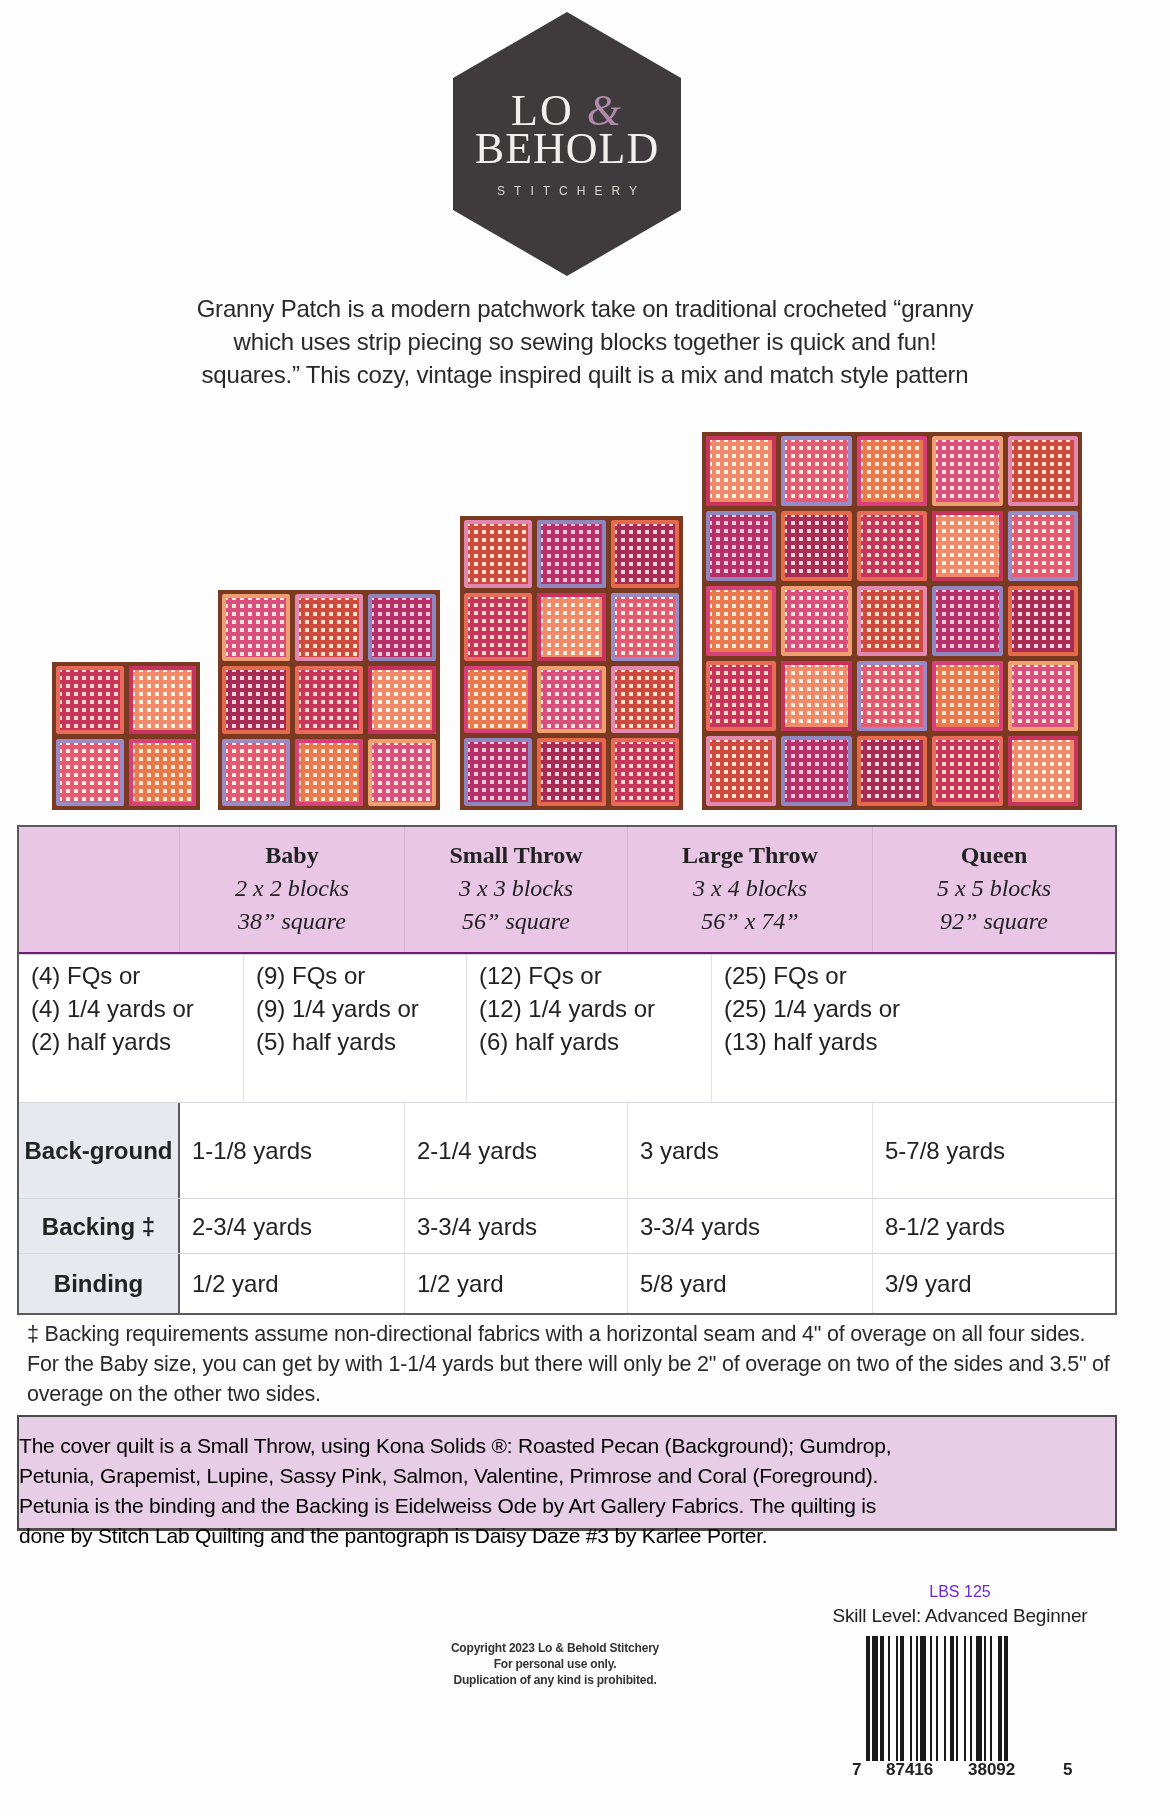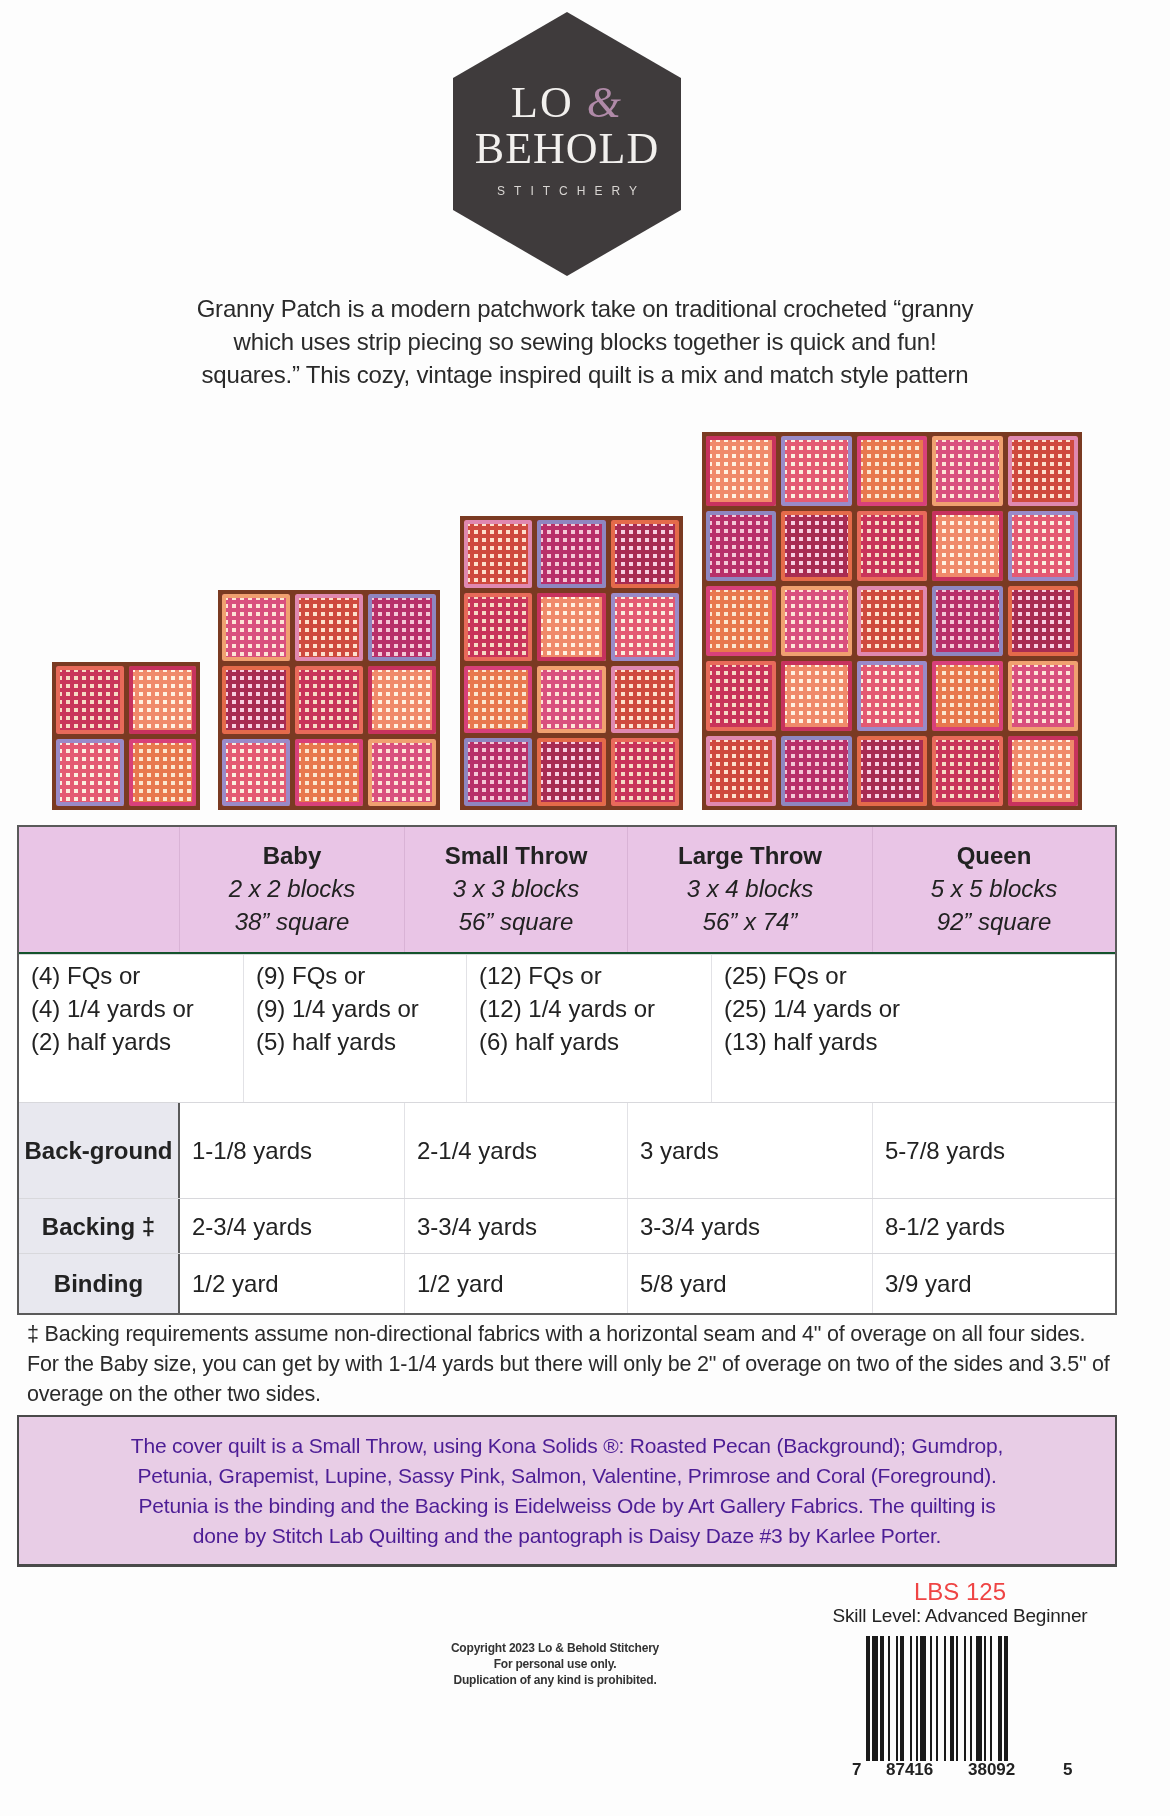--- a/index.html
+++ b/index.html
@@ -3,37 +3,37 @@
 <meta charset="utf-8">
 <style>
   * { box-sizing: border-box; margin: 0; padding: 0; }
   html, body { width: 1170px; height: 1816px; background: #fdfdfd; overflow: hidden; }
   body { position: relative; font-family: "Liberation Sans", "DejaVu Sans", sans-serif; color: #222; }
 
   
   .logo { position: absolute; left: 449px; top: 10px; width: 236px; height: 268px; }
   .logo svg { position: absolute; left: 0; top: 0; }
   .logo-text { position: absolute; left: 0; top: 0; width: 236px; height: 268px; text-align: center; color: #f2f0ee; font-family: "Liberation Serif", "DejaVu Serif", serif; }
-  .logo-line1 { position: absolute; top: 70px; width: 100%; font-size: 44px; letter-spacing: 2px; line-height: 46px; }
+  .logo-line1 { position: absolute; top: 78px; width: 100%; font-size: 44px; letter-spacing: 2px; line-height: 46px; }
   .logo-line1 .amp { color: #b08aa8; font-style: italic; }
   .logo-line2 { position: absolute; top: 116px; width: 100%; font-size: 44px; letter-spacing: 1px; line-height: 46px; }
   .logo-line3 { position: absolute; top: 174px; width: 100%; font-family: "Liberation Sans", sans-serif; font-size: 12px; letter-spacing: 9px; padding-left: 9px; color: #d9d6d3; }
 
   
   .intro { position: absolute; left: 60px; top: 292px; width: 1050px; text-align: center; font-size: 24px; line-height: 33px; color: #2a2a2a; letter-spacing: -0.2px; }
   .intro span { display: block; }
 
   
   .quilt { position: absolute; background: #7a3a22; display: grid; padding: 4px; gap: 5px; }
   .block { position: relative; background-size: 8px 8px; border-radius: 2px; }
   .block::after { content: ""; position: absolute; inset: 22%; border-radius: 3px; }
 
   
   .req-table { position: absolute; left: 17px; top: 825px; width: 1100px; border: 2px solid #5a5a5a; background: #fff; }
-  .thead { display: flex; height: 127px; background: #e9c5e6; border-bottom: 2px solid #14532d; }
+  .thead { display: flex; height: 127px; background: #e9c5e6; border-bottom: 2px solid #701a75; font-family: Liberation Serif, serif; }
   .thead .corner { width: 161px; border-right: 1px solid #d9b3d6; }
   .thead .col { text-align: center; padding-top: 12px; font-size: 24px; line-height: 33px; }
   .thead .col + .col { border-left: 1px solid #d9b3d6; }
   .col-title { font-weight: bold; display: block; }
   .col-sub { font-style: italic; display: block; }
   .c1 { width: 224px; } .c2 { width: 223px; } .c3 { width: 245px; } .c4 { width: 243px; }
 
   .trow { display: flex; border-top: 1px solid #d8d8dc; }
   .trow:first-of-type { border-top: none; }
   .trow .label { width: 161px; background: #e8e8ef; border-right: 2px solid #5a5a5a; display: flex; align-items: center; justify-content: center; text-align: center; font-weight: bold; font-size: 24px; line-height: 33px; }
@@ -42,28 +42,28 @@
   .r-fg { height: 148px; } .r-fg .cell { align-items: flex-start; padding-top: 4px; }
   .r-bg { height: 96px; }
   .r-bk { height: 55px; }
   .r-bd { height: 60px; }
   .cell .line { display: block; }
 
   
   .footnote { position: absolute; left: 27px; top: 1319px; width: 1090px; font-size: 21.5px; line-height: 30px; color: #2a2a2a; letter-spacing: -0.2px; }
 
   
-  .note-box { position: absolute; left: 17px; top: 1415px; width: 1100px; height: 152px; background: #e8cde6; border: 2px solid #4a4a4a; border-bottom-width: 3px; text-align: center; padding-top: 14px; font-size: 21px; line-height: 30px; color: #4c1d95; letter-spacing: -0.2px; }
+  .note-box { position: absolute; left: 17px; top: 1415px; width: 1100px; height: 116px; background: #e8cde6; border: 2px solid #4a4a4a; border-bottom-width: 3px; padding-top: 14px; font-size: 21px; line-height: 30px; color: #000000; letter-spacing: -0.2px; }
   .note-box span { display: block; }
 
   
   .copyright { position: absolute; left: 405px; top: 1640px; width: 300px; text-align: center; font-size: 12px; line-height: 16px; color: #333; font-weight: bold; letter-spacing: -0.2px; }
   .copyright span { display: block; }
   .sku { position: absolute; left: 800px; top: 1580px; width: 320px; text-align: center; }
-  .sku-code { font-size: 24px; line-height: 24px; color: #ef4444; display: block; }
+  .sku-code { font-size: 16px; line-height: 24px; color: #6d28d9; display: block; }
   .sku-skill { font-size: 19px; line-height: 24px; color: #222; display: block; letter-spacing: -0.2px; }
   .barcode { position: absolute; left: 866px; top: 1636px; width: 190px; height: 140px; }
   .barcode-bars { position: absolute; left: 0; top: 0; width: 190px; height: 125px; display: flex; align-items: stretch; }
   .barcode-bars i { display: block; height: 100%; background: #1a1a1a; }
   .barcode-nums { position: absolute; top: 125px; font-size: 17px; font-weight: bold; color: #222; line-height: 18px; background: #fdfdfd; padding: 0 2px; }
 </style>
 </head>
 <body>
 
 <div class="logo">

